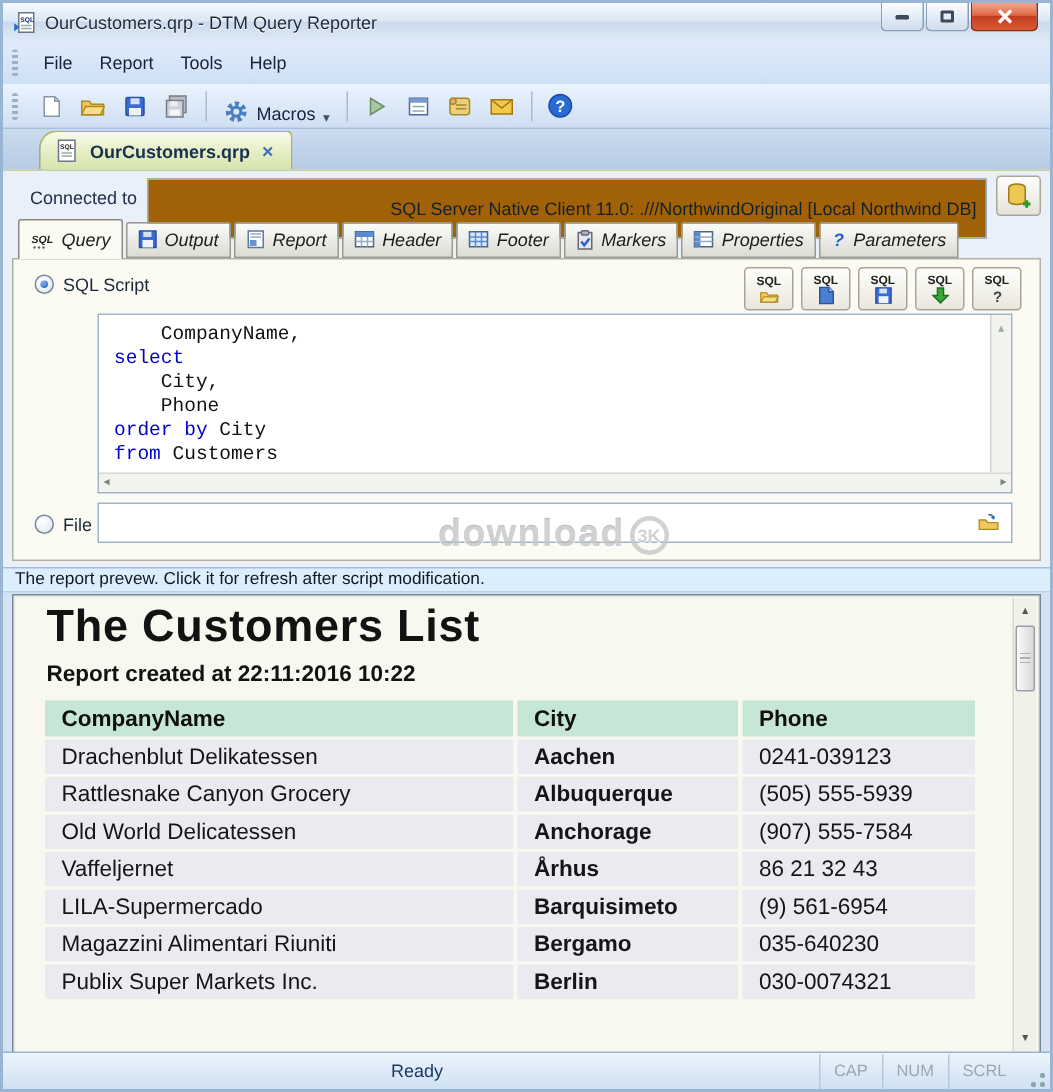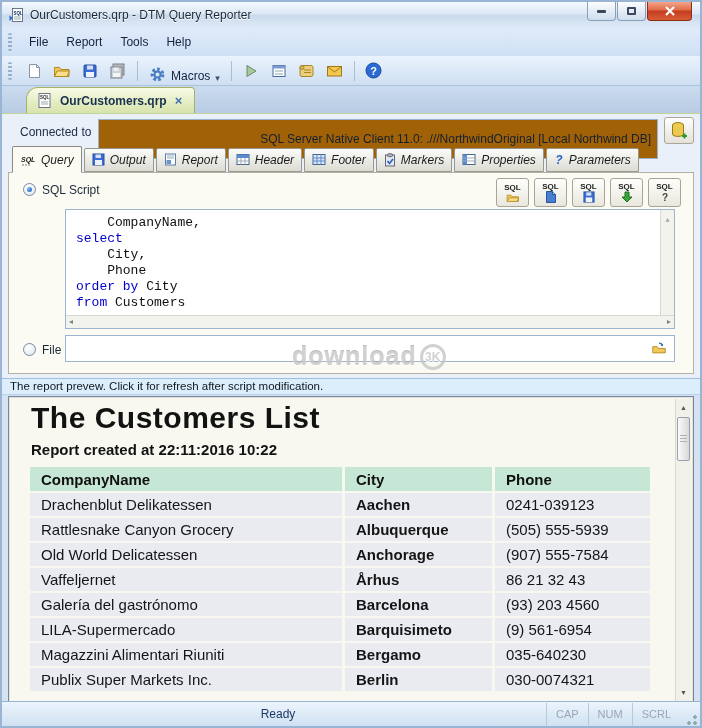--- a/index.html
+++ b/index.html
@@ -468,25 +468,20 @@
             <td>Old World Delicatessen</td>
             <td class="city">Anchorage</td>
             <td>(907) 555-7584</td>
           </tr>
         <tr>
             <td>Vaffeljernet</td>
             <td class="city">Århus</td>
             <td>86 21 32 43</td>
           </tr>
         <tr>
-            <td>Galería del gastrónomo</td>
-            <td class="city">Barcelona</td>
-            <td>(93) 203 4560</td>
-          </tr>
-        <tr>
             <td>LILA-Supermercado</td>
             <td class="city">Barquisimeto</td>
             <td>(9) 561-6954</td>
           </tr>
         <tr>
             <td>Magazzini Alimentari Riuniti</td>
             <td class="city">Bergamo</td>
             <td>035-640230</td>
           </tr>
         <tr>

